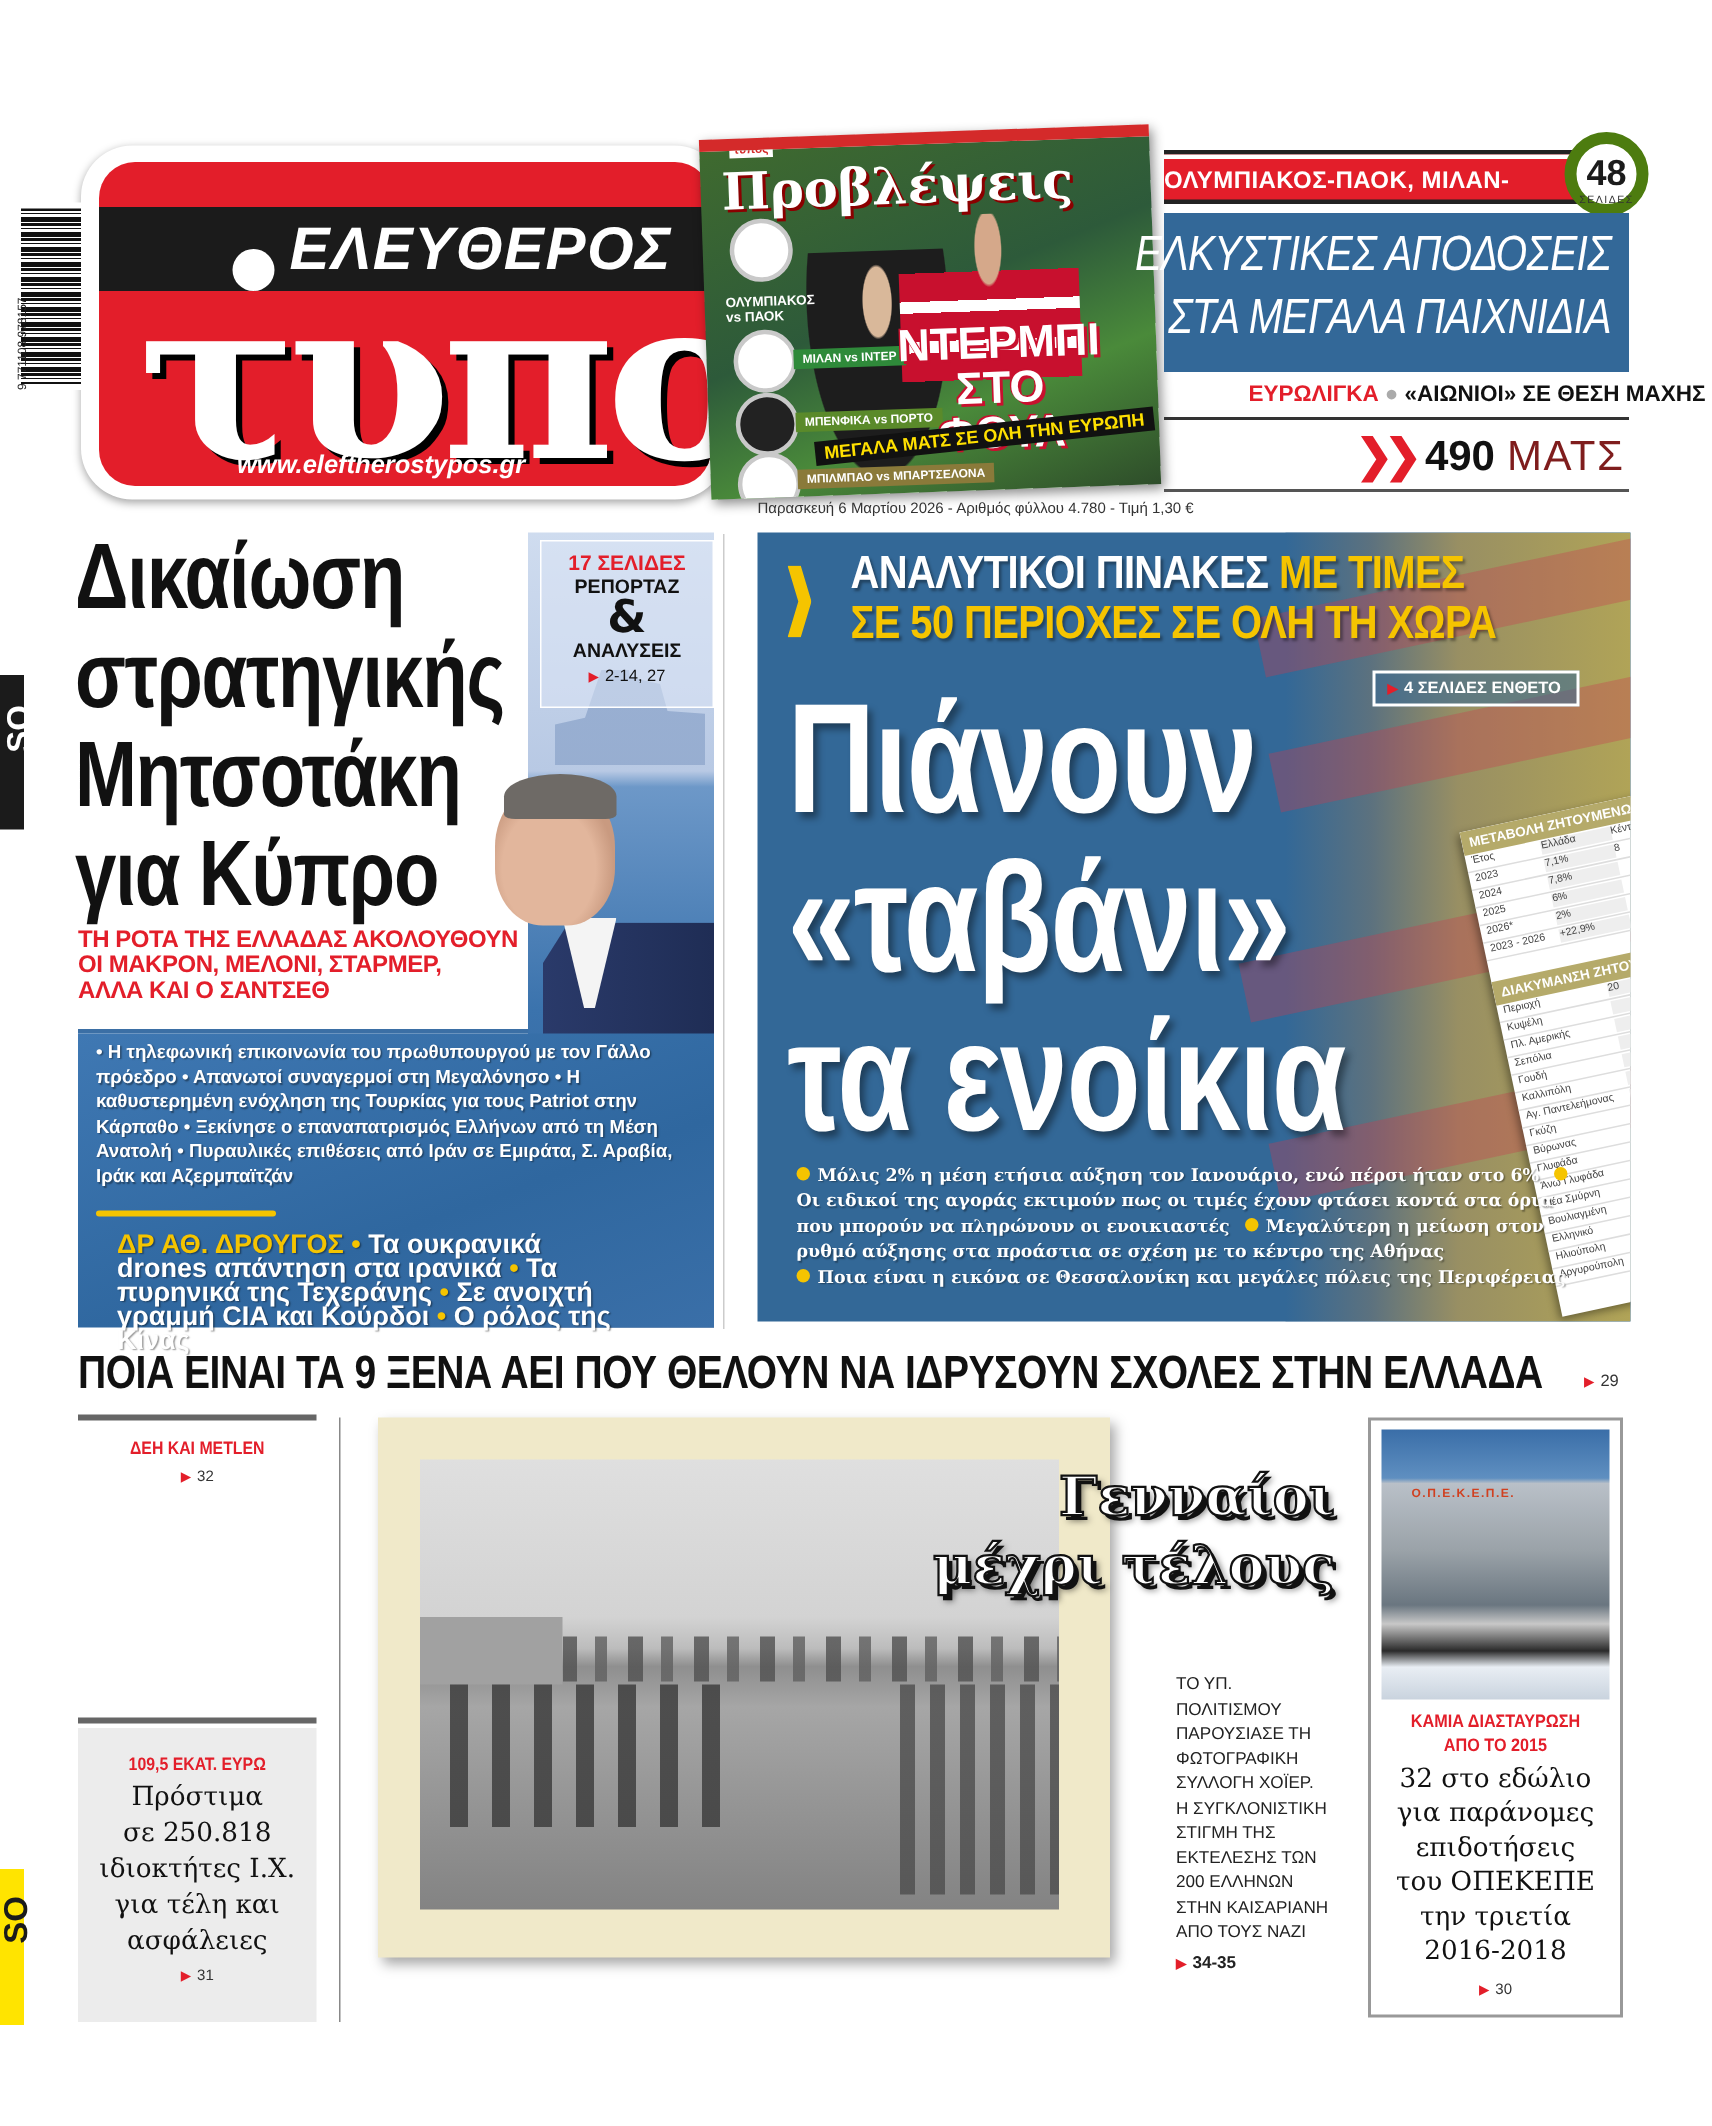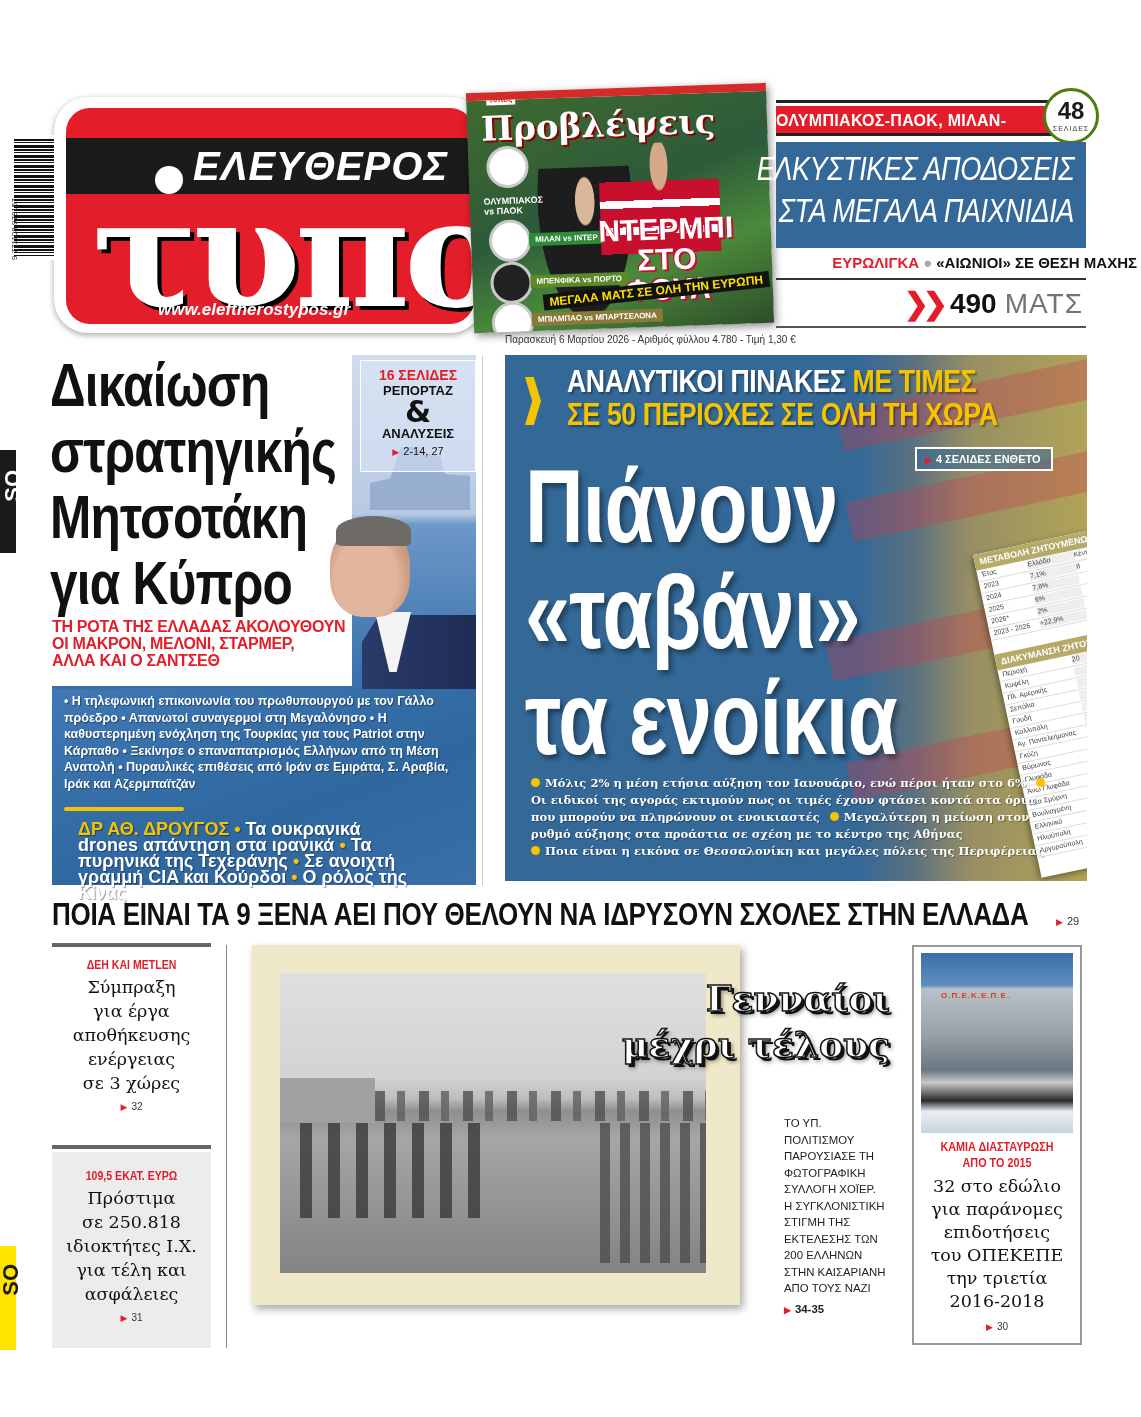--- a/index.html
+++ b/index.html
@@ -27,32 +27,32 @@
   .mag-player2 { left: 130px; top: 48px; width: 120px; height: 190px; background: radial-gradient(ellipse at 50% 12%, #d5a88a 0 10%, transparent 11%), linear-gradient(to bottom, transparent 0 20%, #c8102e 20% 30%, #fff 30% 34%, #c8102e 34% 44%, #fff 44% 48%, #c8102e 48% 58%, transparent 58%); }
   .mag-badge { width: 42px; height: 42px; border-radius:50%; background:#fff; border:3px solid #c9c9c9; }
   .mag-label { height: 13px; line-height:13px; font-size: 8px; font-weight:bold; color:#fff; padding:0 6px; white-space:nowrap; }
   .mag-head { left: 120px; top: 120px; color:#fff; font-weight:bold; font-size: 30px; line-height: 30px; text-align:center; text-shadow: 2px 2px 0 #c8102e, -1px -1px 0 #c8102e; font-family:"Liberation Sans Narrow","Liberation Sans", sans-serif; }
   .mag-sub { left: 70px; top: 188px; background:#111; color:#ffe000; font-weight:bold; font-size: 12px; padding:1px 6px; transform: rotate(-4deg); white-space:nowrap; }
   .mag-team { left: 14px; top: 78px; color:#fff; font-weight:bold; font-size:9px; line-height:10px; }
 
   
   .promo-redbar { left: 776px; top: 103px; width: 310px; height: 30px; background:#e31e2a; border-top: 3px solid #fff; box-shadow: 0 -3px 0 #222, 0 3px 0 #222; }
   .promo-redtext { right: 62px; top: 3px; color:#fff; font-weight:bold; font-size: 16px; line-height: 24px; letter-spacing: 0.3px; }
-  .pages-circle { left: 1043px; top: 88px; width: 56px; height: 56px; border-radius: 50%; background:#fff; border: 3px solid #4d7c0f; text-align:center; }
+  .pages-circle { left: 1043px; top: 88px; width: 56px; height: 56px; border-radius: 50%; background:#fff; border: 8px solid #4d7c0f; text-align:center; }
   .pages-num { font-size: 24px; font-weight: 900; line-height: 28px; margin-top: 6px; color:#1b1b1b; }
   .pages-label { font-size: 7px; letter-spacing:1px; color:#333; line-height: 8px; }
   .promo-blue { left: 776px; top: 142px; width: 310px; height: 106px; background:#336898; color:#fff; }
   .promo-blue-text { right: 12px; top: 6px; text-align:right; font-size: 33px; line-height: 42px; font-style: italic; letter-spacing: -0.5px; transform: scaleX(0.82); transform-origin: right; white-space: nowrap; }
   .promo-line2 { right: 4px; top: 254px; font-weight:bold; font-size: 15px; white-space:nowrap; }
   .promo-line2 .red { color:#e31e2a; }
   .promo-line2 .dot { color:#aaa; margin: 0 4px; }
   .promo-sep { left: 776px; top: 278px; width: 310px; height: 2px; background:#333; }
   .promo-matches { right: 58px; top: 286px; font-size: 28px; font-weight: 900; white-space: nowrap; display:flex; align-items:center; gap:8px; }
   .promo-matches .chev { color:#e31e2a; font-size: 30px; font-weight:900; letter-spacing:-6px; }
-  .promo-matches .word { color:#737373; font-weight: normal; letter-spacing:1px; }
+  .promo-matches .word { color:#7f1d1d; font-weight: normal; letter-spacing:1px; }
   .promo-sep2 { left: 776px; top: 326px; width: 310px; height: 2px; background:#555; }
 
   .dateline { left: 505px; top: 334px; font-size: 10px; color:#333; white-space:nowrap; }
 
   
   .lead-title { left: 50px; top: 352px; font-weight: bold; font-size: 62px; line-height: 66px; letter-spacing: -1px; transform: scaleX(0.8); transform-origin:left; white-space: nowrap; color:#111; }
   .lead-sub { left: 52px; top: 618px; color:#e31e2a; font-weight:bold; font-size: 16px; line-height: 17px; letter-spacing: -0.3px; }
   .lead-photo { left: 352px; top: 355px; width: 124px; height: 530px; background: linear-gradient(to bottom, #cfdcef 0%, #b8c9e4 30%, #6d98c8 32%, #3b73ad 60%, #2c5c93 100%); }
   .ship { left: 370px; top: 420px; width: 100px; height: 90px; background: linear-gradient(to bottom, transparent 0 30%, #8fa7cc 30% 100%); clip-path: polygon(40% 0, 46% 0, 50% 35%, 70% 40%, 75% 60%, 100% 62%, 100% 100%, 0 100%, 0 70%, 20% 65%); opacity:.8; }
   .pm-head { left: 330px; top: 522px; width: 80px; height: 95px; border-radius: 45% 45% 40% 40%; background: radial-gradient(ellipse at 45% 60%, #e2b69c 0 50%, #c99a80 70%); }
@@ -212,21 +212,21 @@
   <div>Μητσοτάκη</div>
   <div>για Κύπρο</div>
 </div>
 <div class="abs lead-sub">
   <div>ΤΗ ΡΟΤΑ ΤΗΣ ΕΛΛΑΔΑΣ ΑΚΟΛΟΥΘΟΥΝ</div>
   <div>ΟΙ ΜΑΚΡΟΝ, ΜΕΛΟΝΙ, ΣΤΑΡΜΕΡ,</div>
   <div>ΑΛΛΑ ΚΑΙ Ο ΣΑΝΤΣΕΘ</div>
 </div>
 
 <div class="abs side-box">
-  <div class="side-red">16 ΣΕΛΙΔΕΣ</div>
+  <div class="side-red">17 ΣΕΛΙΔΕΣ</div>
   <div class="side-black">ΡΕΠΟΡΤΑΖ</div>
   <div class="side-amp">&amp;</div>
   <div class="side-black">ΑΝΑΛΥΣΕΙΣ</div>
   <div class="side-pages"><span class="tri">▶</span><span>2-14, 27</span></div>
 </div>
 
 <div class="abs lead-sep"></div>
 <div class="abs lead-bullets">
   <div class="abs bullets-text">• Η τηλεφωνική επικοινωνία του πρωθυπουργού με τον Γάλλο πρόεδρο • Απανωτοί συναγερμοί στη Μεγαλόνησο • Η καθυστερημένη ενόχληση της Τουρκίας για τους Patriot στην Κάρπαθο • Ξεκίνησε ο επαναπατρισμός Ελλήνων από τη Μέση Ανατολή • Πυραυλικές επιθέσεις από Ιράν σε Εμιράτα, Σ. Αραβία, Ιράκ και Αζερμπαϊτζάν</div>
   <div class="abs yellow-rule"></div>
@@ -354,27 +354,20 @@
     <span class="ydot"></span><span>Ποια είναι η εικόνα σε Θεσσαλονίκη και μεγάλες πόλεις της Περιφέρειας</span>
   </div>
 </div>
 
 <div class="abs banner">ΠΟΙΑ ΕΙΝΑΙ ΤΑ 9 ΞΕΝΑ ΑΕΙ ΠΟΥ ΘΕΛΟΥΝ ΝΑ ΙΔΡΥΣΟΥΝ ΣΧΟΛΕΣ ΣΤΗΝ ΕΛΛΑΔΑ</div>
 <div class="abs banner-ref"><span class="tri">▶</span><span>29</span></div>
 
 <div class="abs bl-rule" style="top:943px;"></div>
 <div class="abs bl-item" style="top:947px;height:180px;">
   <div class="bl-kicker">ΔΕΗ ΚΑΙ METLEN</div>
-  <div class="bl-head">
-    <div>Σύμπραξη</div>
-    <div>για έργα</div>
-    <div>αποθήκευσης</div>
-    <div>ενέργειας</div>
-    <div>σε 3 χώρες</div>
-  </div>
   <div class="bl-ref"><span class="tri">▶</span><span>32</span></div>
 </div>
 <div class="abs bl-rule" style="top:1145px;"></div>
 <div class="abs bl-item bl-grey" style="top:1152px;height:196px;">
   <div class="bl-kicker" style="margin-top:16px">109,5 ΕΚΑΤ. ΕΥΡΩ</div>
   <div class="bl-head">
     <div>Πρόστιμα</div>
     <div>σε 250.818</div>
     <div>ιδιοκτήτες Ι.Χ.</div>
     <div>για τέλη και</div>

